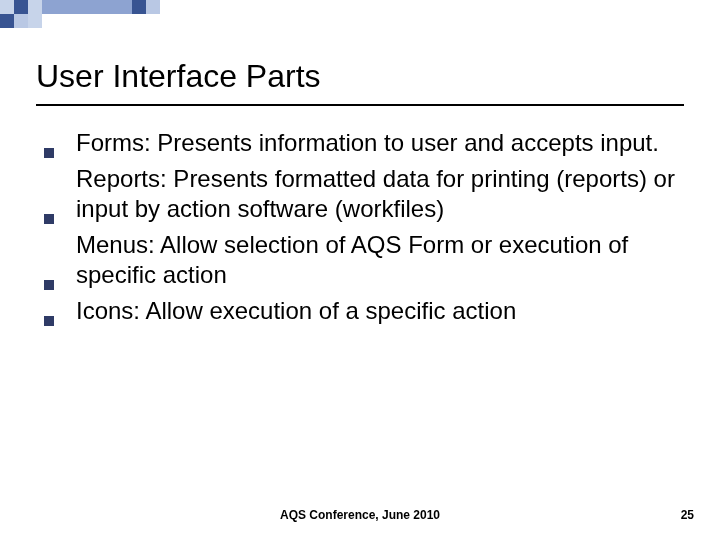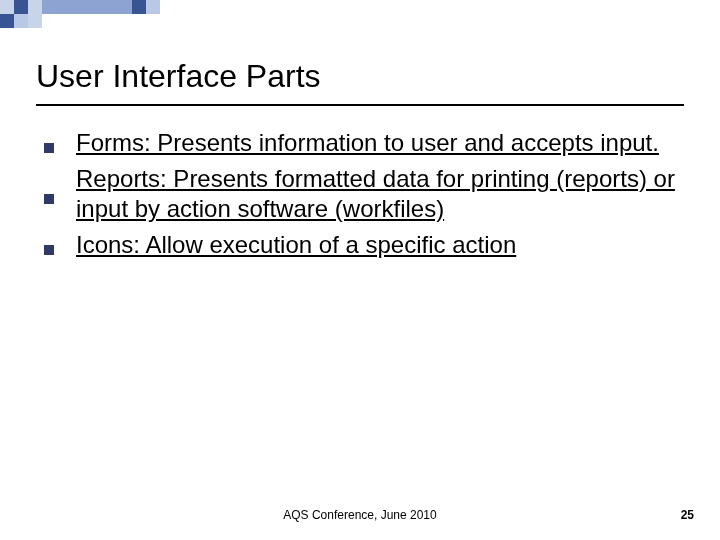--- a/index.html
+++ b/index.html
@@ -2,24 +2,24 @@
 <html><head>
 <meta charset="utf-8">
 <style>
   * { margin: 0; padding: 0; box-sizing: border-box; }
   html, body { width: 720px; height: 540px; background: #fff; font-family: Arial, Helvetica, sans-serif; color: #000; }
   .slide { position: relative; width: 720px; height: 540px; }
   .decor { position: absolute; top: 0; left: 0; }
   .title { position: absolute; top: 58px; left: 36px; font-size: 32px; font-weight: 400; }
   .rule  { position: absolute; top: 104px; left: 36px; width: 648px; height: 2px; background: #000; }
   .content { position: absolute; top: 128px; left: 36px; width: 648px; }
-  .item { display: flex; align-items: center; margin-bottom: 6px; text-decoration: underline; }
+  .item { display: flex; align-items: flex-end; margin-bottom: 6px; }
   .bullet { width: 10px; height: 10px; background: #2f3b66; margin: 10px 22px 0 8px; flex-shrink: 0; }
   .text { font-size: 24px; line-height: 1.25; }
-  .footer { position: absolute; bottom: 18px; left: 0; width: 720px; text-align: center; font-size: 12px; }
+  .footer { position: absolute; bottom: 18px; left: 0; width: 720px; text-align: center; font-size: 12px; font-weight: bold; }
   .pagenum { position: absolute; bottom: 18px; right: 26px; font-size: 12px; font-weight: 700; margin-left: 44px; }
 </style>
 </head>
 <body>
 
 <div class="slide">
   <svg class="decor" width="170" height="34">
     <rect x="0" y="0" width="14" height="14" fill="#c7d4ea"></rect>
     <rect x="14" y="0" width="14" height="14" fill="#385492"></rect>
     <rect x="28" y="0" width="14" height="14" fill="#c7d4ea"></rect>
@@ -38,19 +38,23 @@
     <div class="item">
       <div class="bullet"></div>
       <div class="text">Forms:  Presents information to user and accepts input.</div>
     </div>
     <div class="item">
       <div class="bullet"></div>
       <div class="text">Reports:  Presents formatted data for printing (reports) or input by action software (workfiles)</div>
     </div>
     <div class="item">
       <div class="bullet"></div>
+      <div class="text">Menus:  Allow selection of AQS Form or execution of specific action</div>
+    </div>
+    <div class="item">
+      <div class="bullet"></div>
       <div class="text">Icons: Allow execution of a specific action</div>
     </div>
   </div>
 
   <div class="footer">AQS Conference, June 2010</div>
   <div class="pagenum">25</div>
 </div>
 
 </body></html>

